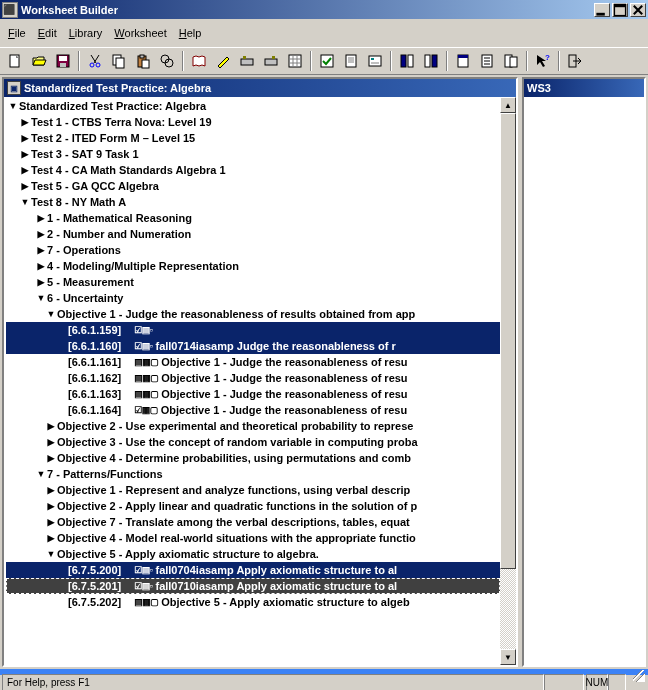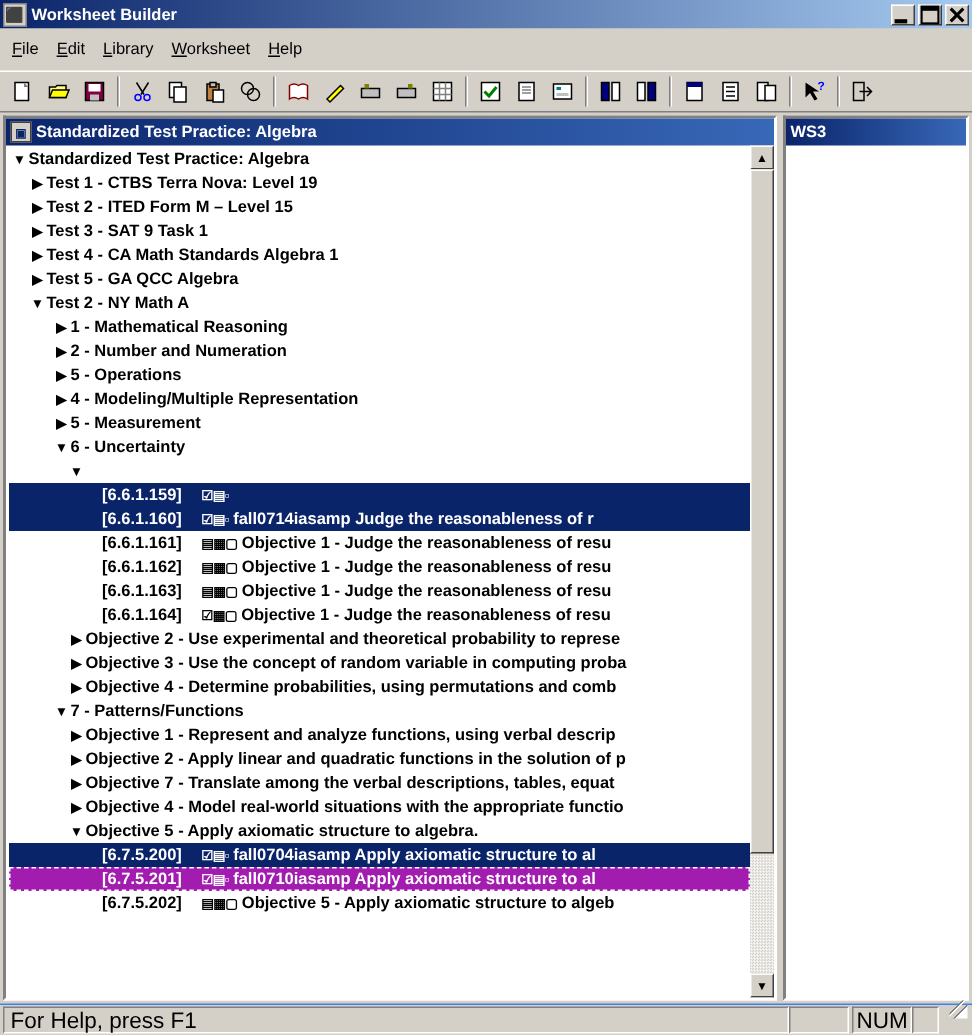--- a/index.html
+++ b/index.html
@@ -32,34 +32,34 @@
   .tree { position:absolute; top:0; left:0; right:16px; bottom:0; overflow:hidden; white-space:nowrap; font-size:11px; font-weight:bold; line-height:16px; padding:1px 0 0 2px;}
   .vscroll { position:absolute; right:0; top:0; bottom:0; width:16px; background:#d4d0c8; border-left:0; }
   .vscroll .vbtn { width:16px; height:16px; background:#d4d0c8; border:1px solid; border-color:#fff #404040 #404040 #fff; display:flex; align-items:center; justify-content:center; font-size:8px; }
   .vscroll .track { position:absolute; top:16px; bottom:16px; left:0; right:0; background: repeating-conic-gradient(#fff 0% 25%, #d4d0c8 0% 50%) 0 0/2px 2px; }
   .vscroll .thumb { position:absolute; left:0; right:0; background:#d4d0c8; border:1px solid; border-color:#fff #404040 #404040 #fff; }
   .vscroll .up { position:absolute; top:0; }
   .vscroll .down { position:absolute; bottom:0; }
 
   .row { height:16px; display:flex; align-items:center; overflow:hidden; }
   .row.sel { background:#0a246a; color:#fff; }
-  .row.sel-dashed { background:#a21caf; color:#fff; outline:1px dashed #fff; outline-offset:-1px; }
+  .row.sel-dashed { background:#404040; color:#fff; outline:1px dashed #fff; outline-offset:-1px; }
   .ind { display:inline-block; height:1px; }
   .arrow { width:10px; display:inline-flex; justify-content:center; font-size:9px; }
   .arrow.closed::before { content:"▶"; }
   .arrow.open::before { content:"▼"; }
   .arrow.none { width:10px; }
   .row .label { padding-left:1px; }
   .row .code { padding-right:13px; }
   .row .mini { font-size:9px; padding:0 2px 0 0; letter-spacing:-0.5px; }
   
-  .statusbar { height: 21px; background:#d4d0c8; border-top:1px solid #3b82f6; display:flex; align-items:center; padding:0 2px; font-size:15px; }
+  .statusbar { height: 21px; background:#d4d0c8; border-top:6px solid #3b82f6; display:flex; align-items:center; padding:0 2px; font-size:10px; }
   .statusbar .sb-cell { border:1px solid; border-color:#808080 #fff #fff #808080; height:18px; display:flex; align-items:center; padding:0 4px; }
   .statusbar .sb-main { flex:1; }
-  .statusbar .sb-num { width:40px; justify-content:center; margin-left:2px;}
+  .statusbar .sb-num { width:22px; justify-content:center; margin-left:2px;}
   .statusbar .sb-grip { width:18px; margin-left:2px; border:none; position:relative; }
   .statusbar .sb-grip::after{ content:""; position:absolute; right:1px; bottom:1px; width:12px; height:12px;
     background: linear-gradient(135deg, transparent 0 6px, #808080 6px 7px, #fff 7px 8px, transparent 8px 10px, #808080 10px 11px, #fff 11px 12px); }
 
   svg { display:block; }
 </style>
 </head>
 <body>
 
 <div class="titlebar">
@@ -270,55 +270,56 @@
               <span class="label">Test 4 - CA Math Standards Algebra 1</span>
             </div>
             <div class="row">
               <span class="ind" style="width: 14px;"></span>
               <span class="arrow closed"></span>
               <span class="label">Test 5 - GA QCC Algebra</span>
             </div>
             <div class="row">
               <span class="ind" style="width: 14px;"></span>
               <span class="arrow open"></span>
-              <span class="label">Test 2 - NY Math A</span>
+              <span class="label">Test 8 - NY Math A</span>
             </div>
             <div class="row">
               <span class="ind" style="width: 30px;"></span>
               <span class="arrow closed"></span>
               <span class="label">1 - Mathematical Reasoning</span>
             </div>
             <div class="row">
               <span class="ind" style="width: 30px;"></span>
               <span class="arrow closed"></span>
               <span class="label">2 - Number and Numeration</span>
             </div>
             <div class="row">
               <span class="ind" style="width: 30px;"></span>
               <span class="arrow closed"></span>
-              <span class="label">5 - Operations</span>
+              <span class="label">7 - Operations</span>
             </div>
             <div class="row">
               <span class="ind" style="width: 30px;"></span>
               <span class="arrow closed"></span>
               <span class="label">4 - Modeling/Multiple Representation</span>
             </div>
             <div class="row">
               <span class="ind" style="width: 30px;"></span>
               <span class="arrow closed"></span>
               <span class="label">5 - Measurement</span>
             </div>
             <div class="row">
               <span class="ind" style="width: 30px;"></span>
               <span class="arrow open"></span>
               <span class="label">6 - Uncertainty</span>
             </div>
             <div class="row">
               <span class="ind" style="width: 40px;"></span>
               <span class="arrow open"></span>
+              <span class="label">Objective 1 - Judge the reasonableness of results obtained from app</span>
             </div>
             <div class="row sel">
               <span class="ind" style="width: 52px;"></span>
               <span class="arrow none"></span>
               <span class="code">[6.6.1.159]</span>
               <span class="mini">☑▤▫</span>
             </div>
             <div class="row sel">
               <span class="ind" style="width: 52px;"></span>
               <span class="arrow none"></span>

